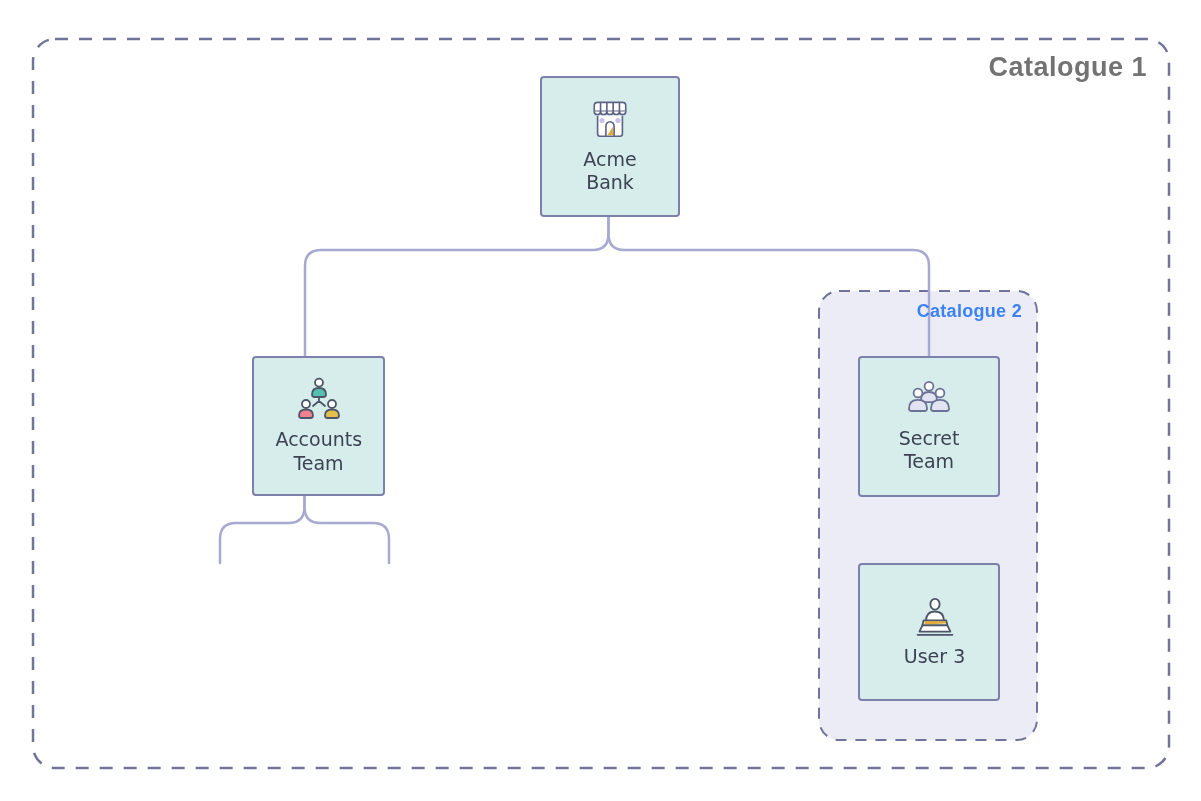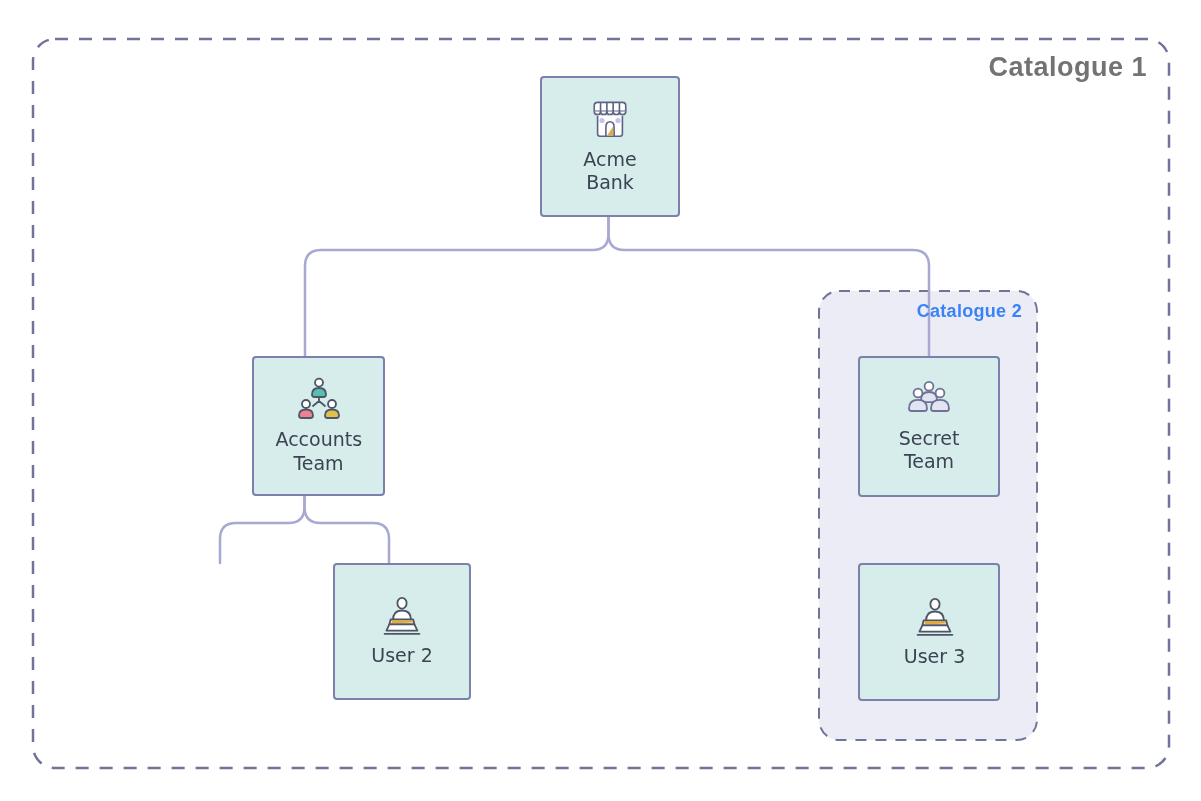--- a/index.html
+++ b/index.html
@@ -123,35 +123,20 @@
         <circle cx="12" cy="27" r="4" fill="#ffffff"></circle>
         <path d="M5 38.5 Q5 32.5 12 32.5 Q19 32.5 19 38.5 Q19 41 16.5 41 H7.5 Q5 41 5 38.5 Z" fill="#ee8090"></path>
         <circle cx="38" cy="27" r="4" fill="#ffffff"></circle>
         <path d="M31 38.5 Q31 32.5 38 32.5 Q45 32.5 45 38.5 Q45 41 42.5 41 H33.5 Q31 41 31 38.5 Z" fill="#e2bf4a"></path>
       </g>
     </svg>
     <span class="label">Accounts Team</span>
   </div>
 
 
-  <div class="node" id="node-user2">
-    <svg class="icon" width="50" height="42" viewBox="0 0 50 42">
-      <g stroke="#4d5566" stroke-width="1.8" stroke-linecap="round" stroke-linejoin="round">
-        <ellipse cx="25" cy="8.2" rx="4.6" ry="5.4" fill="#ffffff"></ellipse>
-        <path d="M16 25 Q16 15.5 25 15.5 Q34 15.5 34 25" fill="#ffffff"></path>
-        <polygon points="13.6,24.5 36.2,24.5 37.4,29.3 12.4,29.3" fill="#ffffff"></polygon>
-      </g>
-      <polygon points="14.2,25.3 35.5,25.3 36.2,27.6 14.9,28.6" fill="#e3ac37"></polygon>
-      <g stroke="#4d5566" stroke-width="1.8" stroke-linecap="round" stroke-linejoin="round" fill="#ffffff">
-        <polygon points="12.4,29.3 37.4,29.3 40.4,35.6 9.4,35.6"></polygon>
-        <line x1="7.6" y1="38.8" x2="42.4" y2="38.8"></line>
-      </g>
-    </svg>
-    <span class="label">User 2</span>
-  </div>
 
   <div class="node" id="node-secret">
     <svg class="icon" width="48" height="40" viewBox="0 0 48 40">
       <g stroke="#6d7296" stroke-width="1.8" stroke-linecap="round" stroke-linejoin="round">
         <circle cx="24" cy="6.2" r="4.4" fill="#ffffff"></circle>
         <path d="M16 20 Q16 12 24 12 Q32 12 32 20 Q32 22.2 29.8 22.2 H18.2 Q16 22.2 16 20 Z" fill="#e3e4f2"></path>
         <circle cx="13" cy="13" r="4.4" fill="#ffffff"></circle>
         <path d="M4 28.5 Q4 19.8 13 19.8 Q22 19.8 22 28.5 Q22 31 19.5 31 H6.5 Q4 31 4 28.5 Z" fill="#e3e4f2"></path>
         <circle cx="35" cy="13" r="4.4" fill="#ffffff"></circle>
         <path d="M26 28.5 Q26 19.8 35 19.8 Q44 19.8 44 28.5 Q44 31 41.5 31 H28.5 Q26 31 26 28.5 Z" fill="#e3e4f2"></path>

